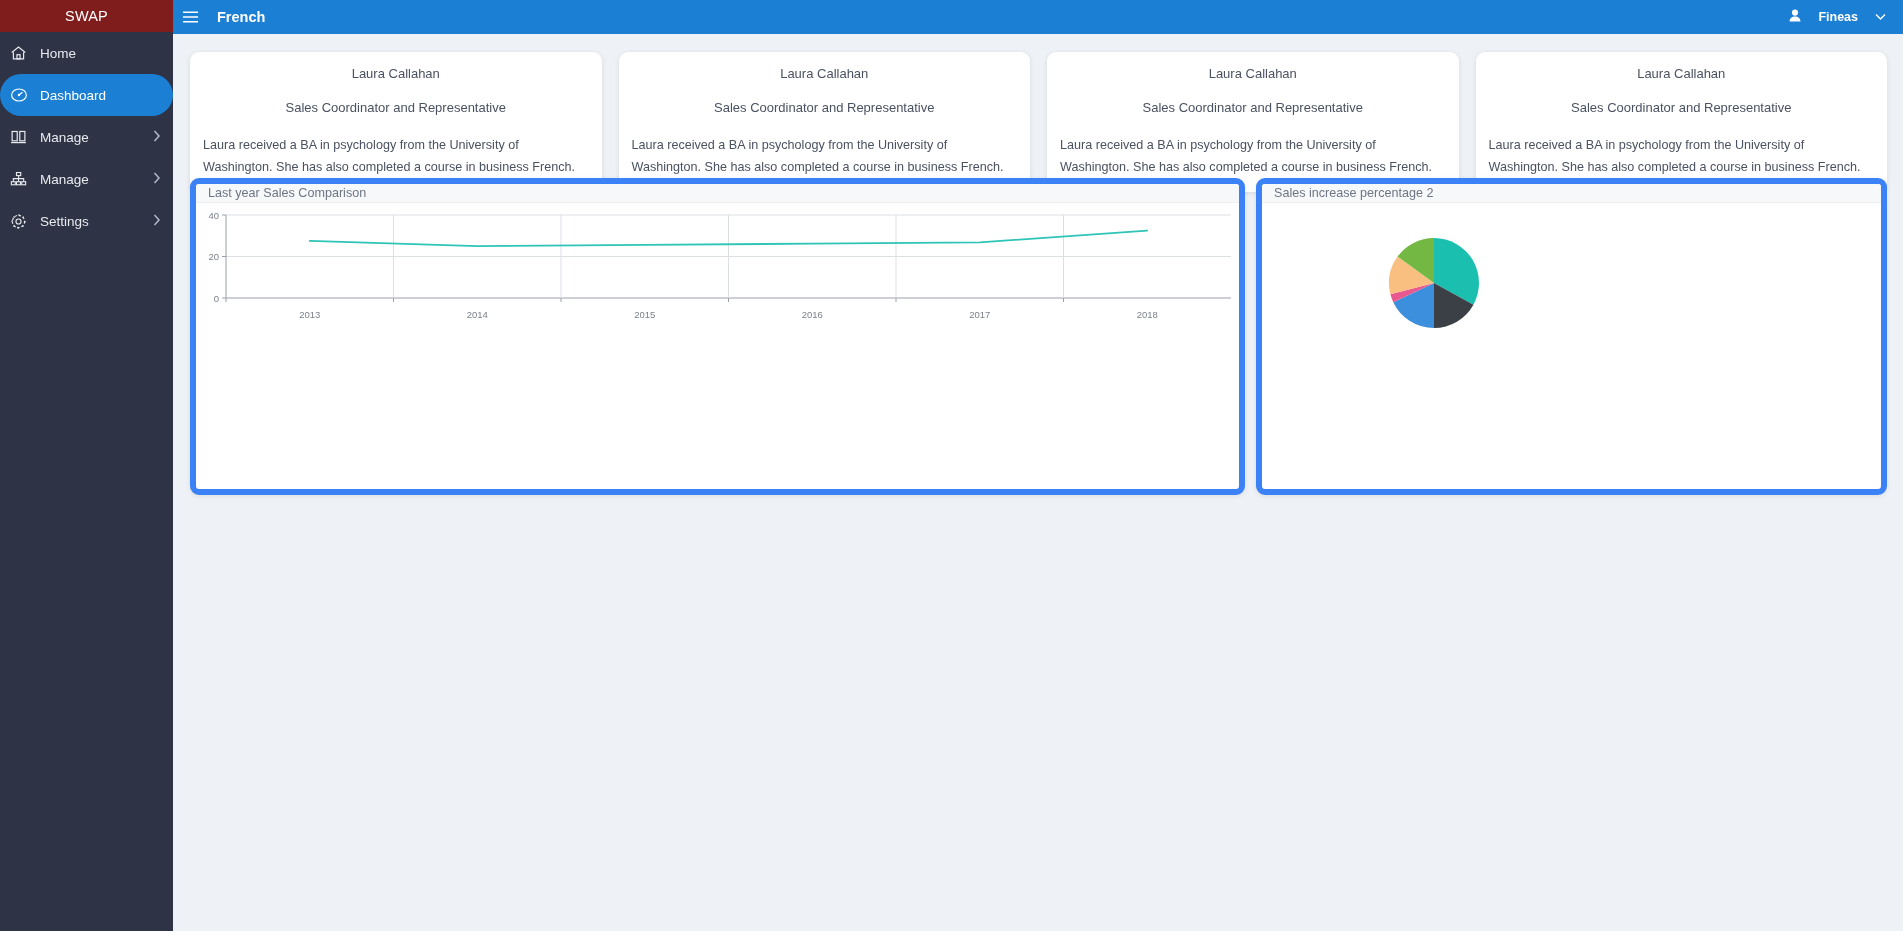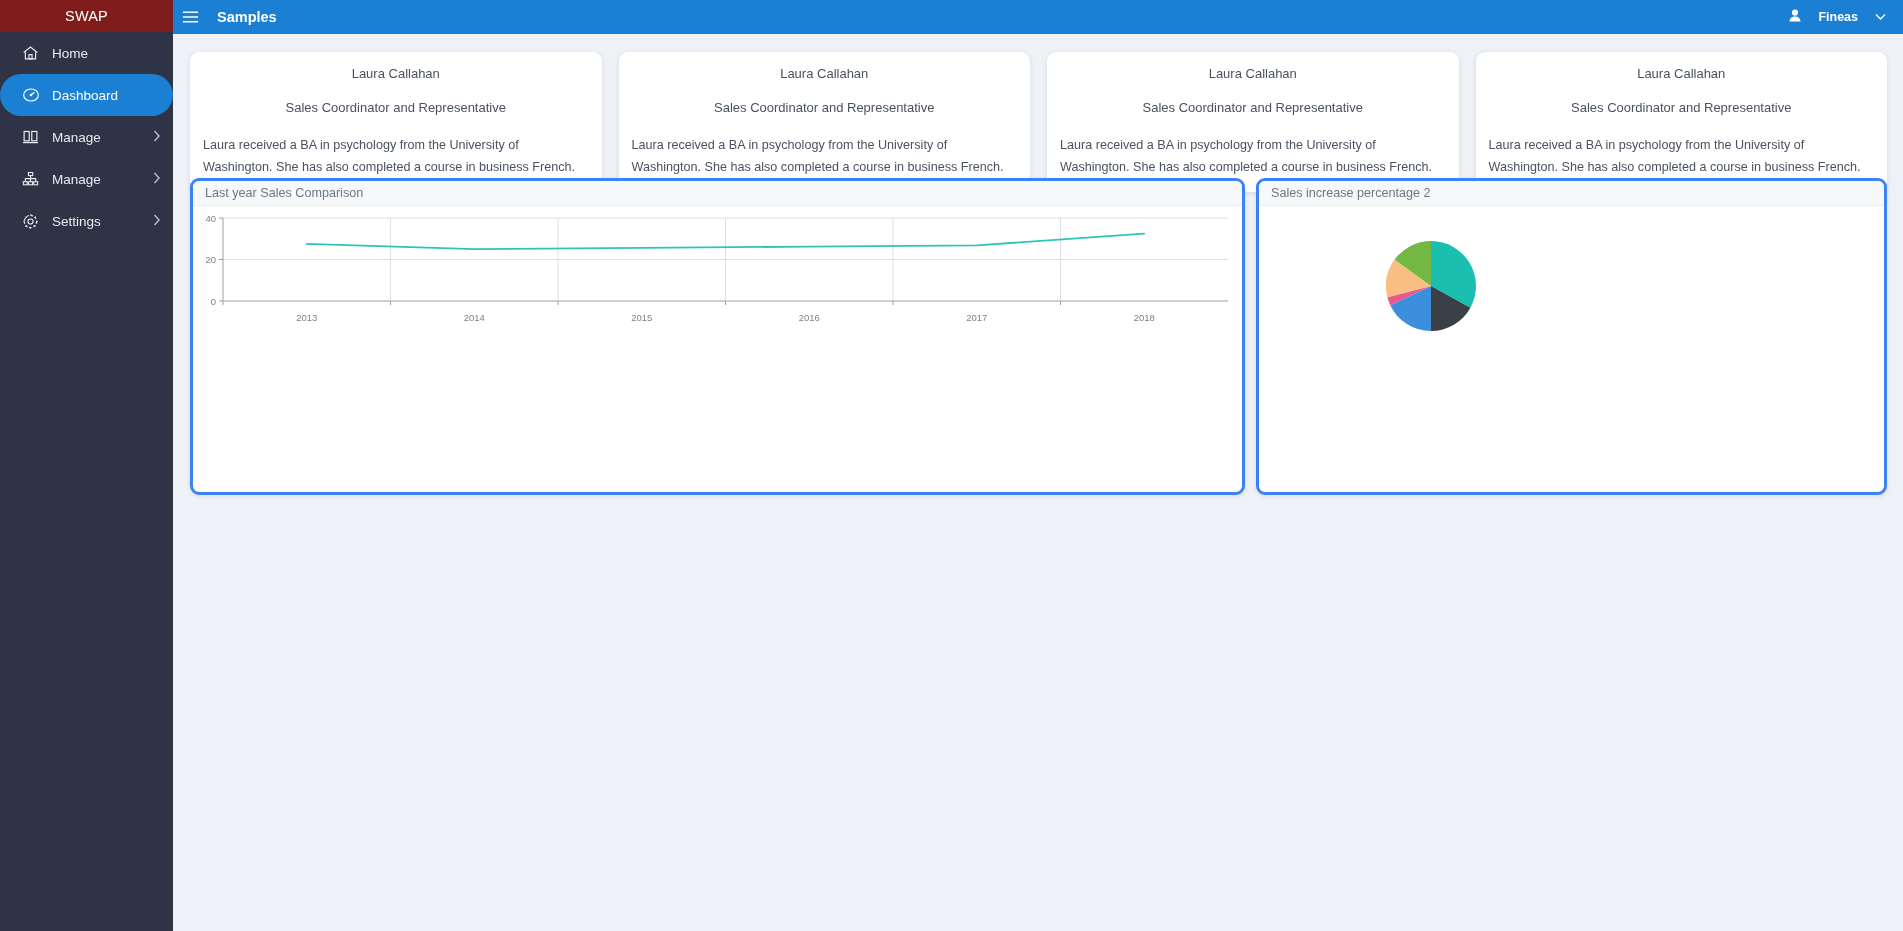--- a/index.html
+++ b/index.html
@@ -25,21 +25,21 @@
     background: #7f1d1d;
     color: #ffffff;
     font-size: 14.5px;
     font-weight: normal;
     display: flex; align-items: center; justify-content: center;
     letter-spacing: .2px;
   }
   .nav-item {
     height: 42px;
     display: flex; align-items: center;
-    padding-left: 22px; padding-right: 12px;
+    padding-left: 10px; padding-right: 12px;
     color: #e8eaef;
     font-size: 13.5px;
     cursor: pointer;
     position: relative;
   }
   .nav-item.active { background: #1b7fd4; color: #ffffff; border-radius: 21px; }
   .nav-ico {
     width: 26px; height: 18px;
     display: flex; align-items: center; justify-content: flex-start;
     flex: 0 0 26px;
@@ -101,21 +101,21 @@
   .card-bio  { font-size: 12.6px; line-height: 22px; }
 
   
   #panel-row {
     position: absolute; left: 17px; top: 144px;
     width: 1697px; height: 317px;
     display: flex; gap: 11px;
   }
   .panel {
     background: #ffffff;
-    border: 3px solid #3b82f6;
+    border: 6px solid #3b82f6;
     border-radius: 9px;
     box-shadow: 0 1px 4px rgba(80,95,120,.13);
     overflow: hidden;
     display: flex; flex-direction: column;
   }
   #panel-line { flex: 0 0 1055px; }
   #panel-pie  { flex: 1 1 auto; }
   .panel-head {
     height: 29px;
     background: #f7f8fa;
@@ -215,21 +215,21 @@
     </span>
   </div>
 </div>
 
 <div id="topbar">
   <div id="hamburger">
     <svg width="17" height="14" viewBox="0 0 18 14" stroke="#ffffff" stroke-width="1.7">
       <path d="M1 2 H17 M1 7 H17 M1 12 H17"></path>
     </svg>
   </div>
-  <div id="app-title">Samples</div>
+  <div id="app-title">French</div>
   <div id="topbar-spacer"></div>
   <div id="user-menu">
     <span>
       <svg width="12" height="13" viewBox="0 0 12 13" fill="#ffffff">
         <circle cx="6" cy="3.6" r="3.1"></circle>
         <path d="M0.6 12.6 C0.6 9.2 3 7.6 6 7.6 C9 7.6 11.4 9.2 11.4 12.6 Z"></path>
       </svg>
     </span>
     <span>Fineas</span>
     <span>

